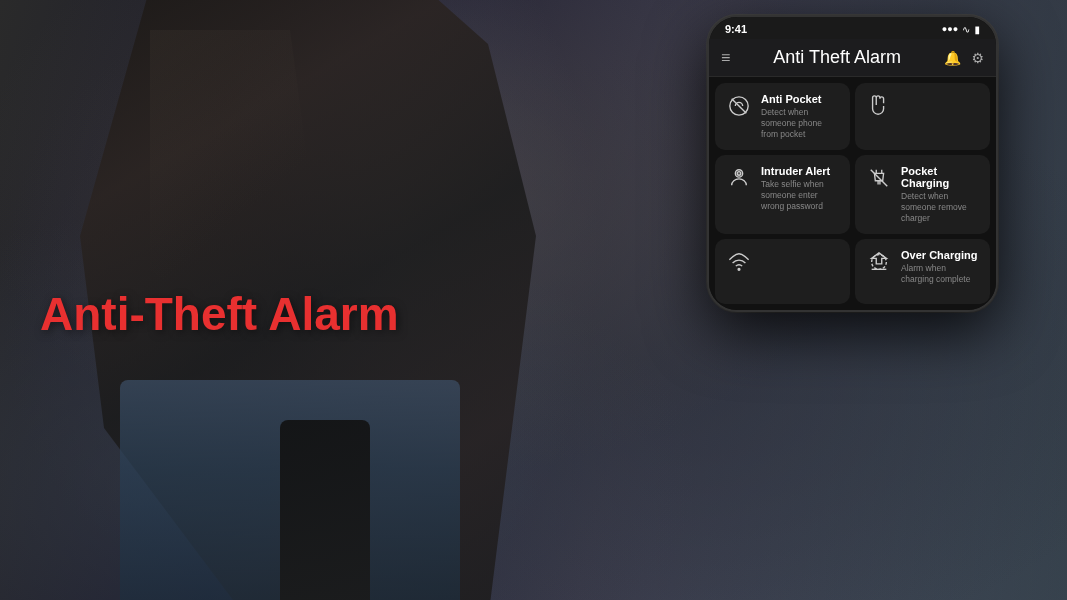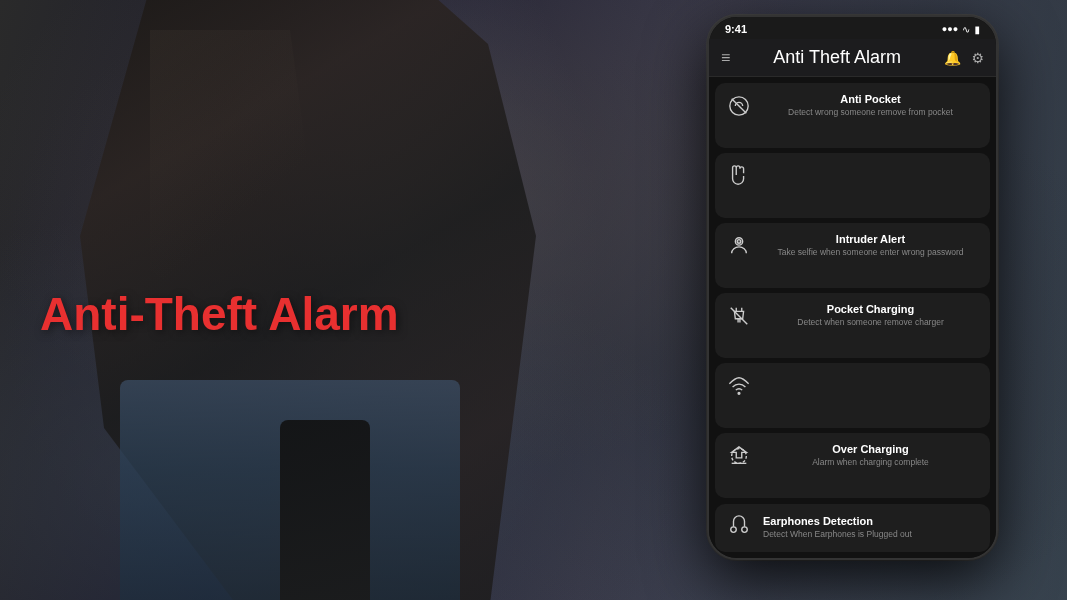--- a/index.html
+++ b/index.html
@@ -142,23 +142,22 @@
     .menu-icon {
       color: #aaa;
       font-size: 16px;
     }
 
     
     .features-grid {
       background: #111;
       padding: 6px;
       display: grid;
-      grid-template-columns: 1fr;
+      grid-template-columns: 1fr 1fr;
       gap: 5px;
-      text-align: center;
     }
 
     .feature-card {
       background: #1e1e1e;
       border-radius: 10px;
       padding: 10px 10px 10px 10px;
       display: flex;
       align-items: flex-start;
       gap: 8px;
       min-height: 65px;
@@ -285,21 +284,21 @@
       <div class="feature-card">
         <div class="feature-icon">
           <svg width="22" height="22" viewBox="0 0 24 24" fill="none" stroke="#ccc" stroke-width="1.5">
             <circle cx="12" cy="12" r="10"></circle>
             <line x1="4" y1="4" x2="20" y2="20" stroke="#ccc" stroke-width="1.5"></line>
             <path d="M8 12c0-2.2 1.8-4 4-4s4 1.8 4 4" stroke="#ccc"></path>
           </svg>
         </div>
         <div class="feature-text">
           <div class="feature-title">Anti Pocket</div>
-          <div class="feature-desc">Detect wrong someone remove from pocket</div>
+          <div class="feature-desc">Detect when someone phone from pocket</div>
         </div>
       </div>
 
       <div class="feature-card">
         <div class="feature-icon">
           <svg width="22" height="22" viewBox="0 0 24 24" fill="none" stroke="#ccc" stroke-width="1.5">
             <path d="M9 3v8M9 3c0-1.1-.9-2-2-2S5 1.9 5 3v9M9 3c0-1.1.9-2 2-2s2 .9 2 2v1M13 4c0-1.1.9-2 2-2s2 .9 2 2v2M17 6v3"></path>
             <path d="M5 12v3c0 3.3 2.7 6 6 6s6-2.7 6-6v-3" stroke="#ccc"></path>
           </svg>
         </div>
@@ -353,30 +352,15 @@
           </svg>
         </div>
         <div class="feature-text">
           <div class="feature-title">Over Charging</div>
           <div class="feature-desc">Alarm when charging complete</div>
         </div>
       </div>
 
     </div>
 
-    <div class="bottom-card">
-      <div class="bottom-feature">
-        <div class="bottom-feature-icon">
-          <svg width="22" height="22" viewBox="0 0 24 24" fill="none" stroke="#ccc" stroke-width="1.5">
-            <circle cx="6" cy="17" r="3"></circle>
-            <circle cx="18" cy="17" r="3"></circle>
-            <path d="M6 14V8a6 6 0 0112 0v6"></path>
-          </svg>
-        </div>
-        <div class="feature-text">
-          <div class="feature-title">Earphones Detection</div>
-          <div class="feature-desc">Detect When Earphones is Plugged out</div>
-        </div>
-      </div>
-    </div>
 
   </div>
 </div>
 
 </body></html>

